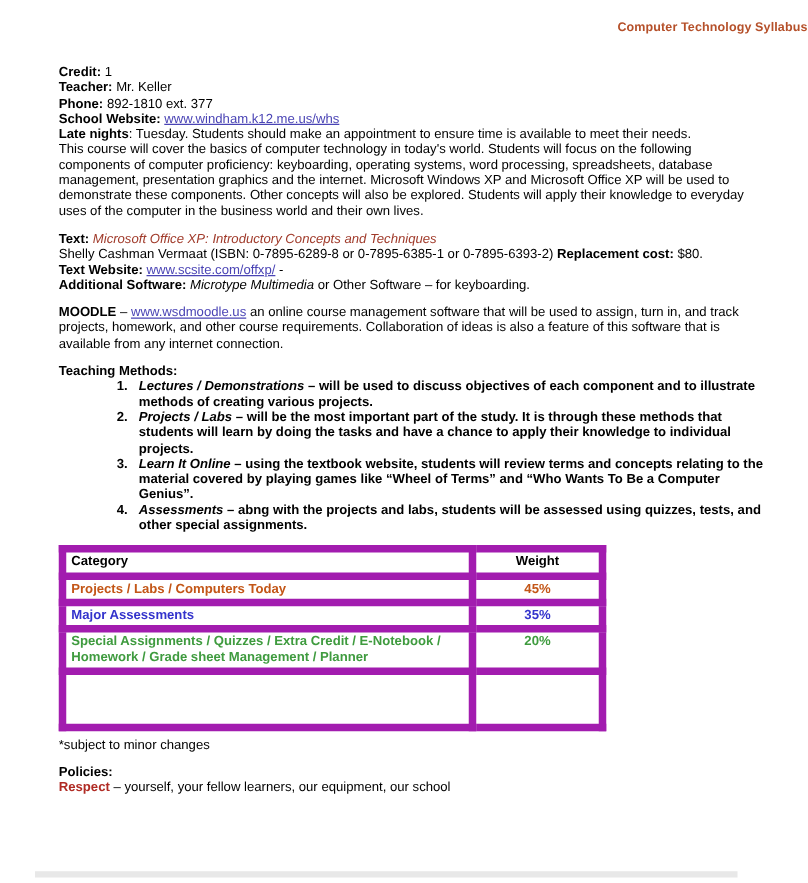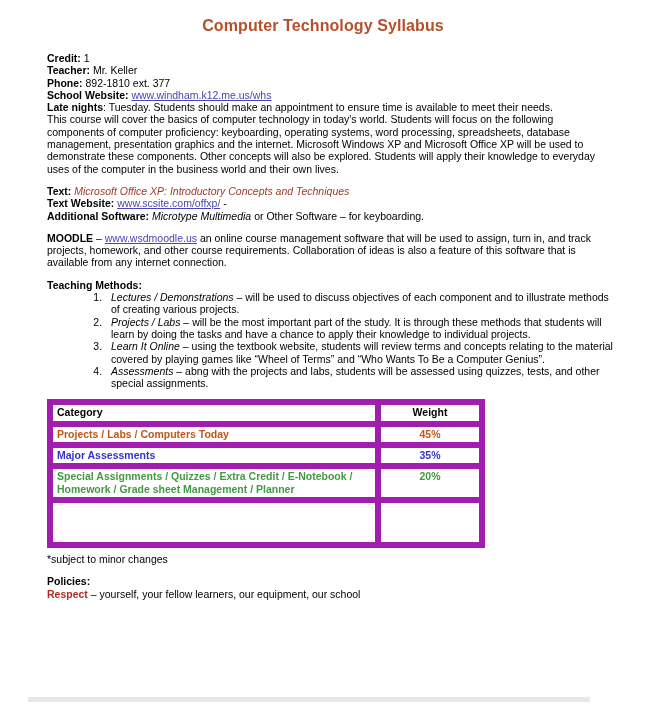--- a/index.html
+++ b/index.html
@@ -25,22 +25,22 @@
   }
   #page-shadow {
     position: absolute;
     left: 28px;
     top: 697px;
     width: 562px;
     height: 5px;
     background: #e8e8e8;
   }
   .doc-title {
-    text-align: center;
-    font-size: 16px;
+    text-align: right;
+    font-size: 10px;
     font-weight: bold;
     color: #b5502a;
     margin: 0;
     padding: 17px 0 0 0;
     letter-spacing: 0.1px;
   }
   .body-area {
     position: absolute;
     left: 47px;
     top: 52px;
@@ -56,20 +56,21 @@
     text-decoration: underline;
   }
   .maroon { color: #a03a2a; }
   .red { color: #b02b24; }
   .sp { margin-top: 10px; }
   .para { margin: 0; }
   ol.methods {
     margin: 0;
     padding-left: 58px;
     list-style-position: outside;
+    font-weight: bold;
   }
   ol.methods li {
     margin: 0 0 0 0;
     padding-left: 6px;
   }
   
   .grading-label {
     margin: 0;
     font-weight: bold;
   }
@@ -136,20 +137,25 @@
     <div>
       <p class="para">This course will cover the basics of computer technology in today's world.  Students will focus on the following components of computer proficiency:  keyboarding, operating systems, word processing, spreadsheets, database management, presentation graphics and the internet.  Microsoft Windows XP and Microsoft Office  XP will be used to demonstrate these components.  Other concepts will also be explored.  Students will apply their knowledge to everyday uses of the computer in the business world and their own lives.</p>
     </div>
 
     <div class="sp">
       <p class="ln">
         <span class="b">Text:</span>
         <span class="i maroon">Microsoft Office XP: Introductory Concepts and Techniques</span>
       </p>
       <p class="ln">
+        <span>Shelly Cashman Vermaat  (ISBN: 0-7895-6289-8 or 0-7895-6385-1 or 0-7895-6393-2)</span>
+        <span class="b">Replacement cost:</span>
+        <span>$80.</span>
+      </p>
+      <p class="ln">
         <span class="b">Text Website:</span>
         <span class="link">www.scsite.com/offxp/</span>
         <span>-</span>
       </p>
       <p class="ln">
         <span class="b">Additional Software:</span>
         <span class="i">Microtype Multimedia</span>
         <span>or Other Software – for keyboarding.</span>
       </p>
     </div>

